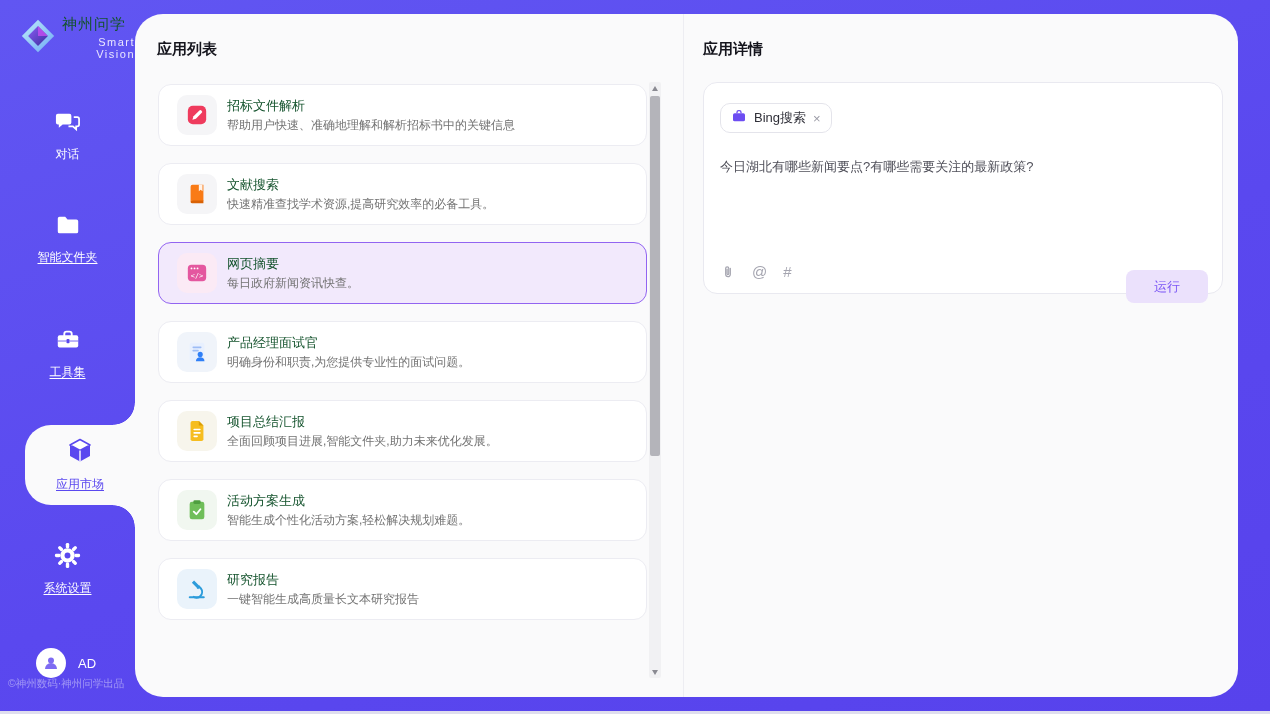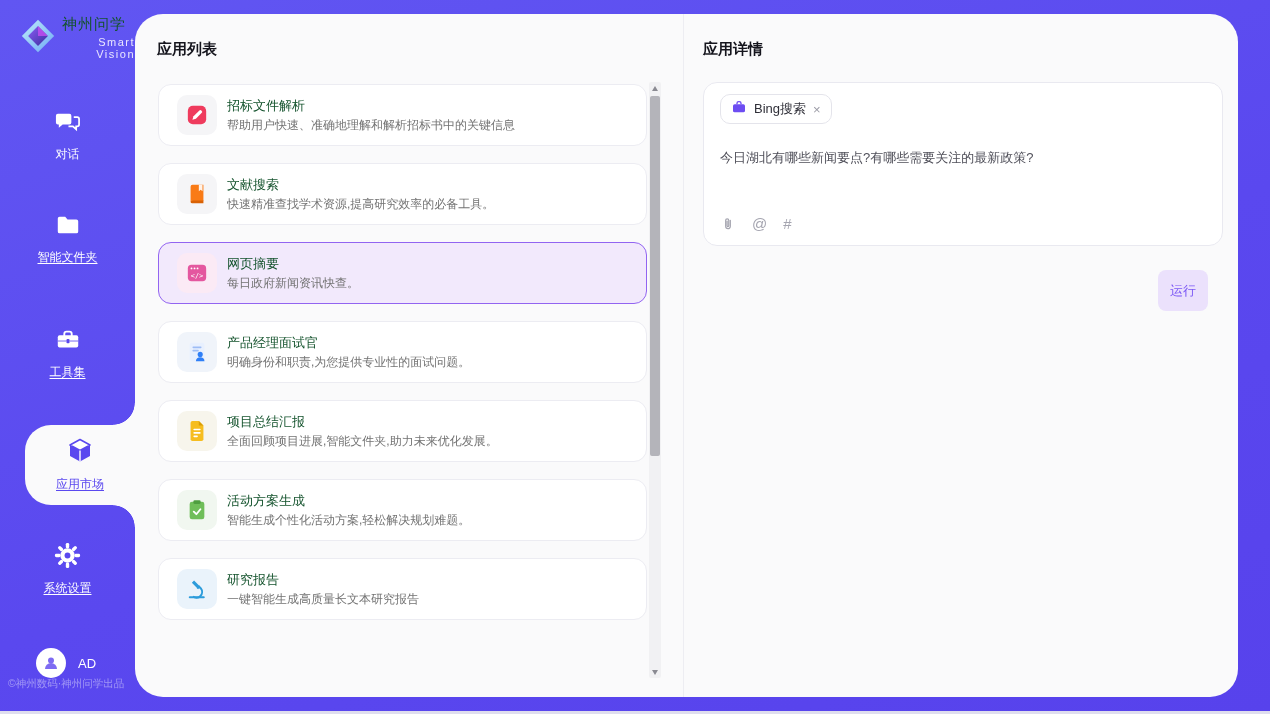--- a/index.html
+++ b/index.html
@@ -62,36 +62,36 @@
   .sb-btn { position:absolute; left:0; width:12px; height:12px; display:flex; align-items:center; justify-content:center; cursor:pointer; }
   .sb-up { top:0; } .sb-down { bottom:0; }
   .tri-up { width:0; height:0; border-left:3.5px solid transparent; border-right:3.5px solid transparent; border-bottom:5px solid #8a8a92; }
   .tri-down { width:0; height:0; border-left:3.5px solid transparent; border-right:3.5px solid transparent; border-top:5px solid #8a8a92; }
   .sb-thumb { position:absolute; left:1px; top:14px; width:10px; height:360px; background:#B4B4BA; border-radius:2px; cursor:pointer; }
 
   
   .detail-col { position:absolute; left:548px; top:0; width:555px; height:683px; border-left:1px solid #EDEDF2; }
   .detail-title { position:absolute; left:19px; top:26px; }
   .input-card {
-    position:absolute; left:19px; top:68px; width:520px; height:164px;
-    background:#fff; border:1px solid #E9E9F0; border-radius:14px; padding:11px 16px;
+    position:absolute; left:19px; top:68px; width:520px; height:212px;
+    background:#fff; border:1px solid #E9E9F0; border-radius:14px; padding:20px 16px;
   }
   .chip {
     display:inline-flex; align-items:center; gap:7px; height:30px;
     border:1px solid #E4E4EB; border-radius:10px; padding:0 10px; background:#fff;
   }
   .chip-label { font-size:13px; color:#2F2F38; }
   .chip-close { font-size:13px; color:#9B9BA6; cursor:pointer; line-height:1; }
   .query-text { margin-top:25px; font-size:13px; color:#4F4F59; cursor:text; }
   .input-toolbar { position:absolute; left:16px; bottom:13px; display:flex; align-items:center; gap:16px; color:#A5A5B0; }
   .tb-icon { font-size:15px; cursor:pointer; color:#A5A5B0; display:flex; align-items:center; }
   .run-row { position:absolute; right:30px; top:256px; }
   .run-button {
-    min-width:50px; height:41px; border:none; border-radius:8px; background:#EBE1FC;
-    color:#7B57F5; font-size:13px; padding:0 12px; cursor:pointer; font-family:inherit;
+    min-width:50px; height:33px; border:none; border-radius:8px; background:#EBE1FC;
+    color:#7B57F5; font-size:13px; padding:0 28px; cursor:pointer; font-family:inherit;
   }
 </style>
 </head>
 <body>
 
 <div class="sidebar">
   <div class="logo">
     <span>
       <svg width="36" height="36" viewBox="0 0 40 40">
         <defs>

